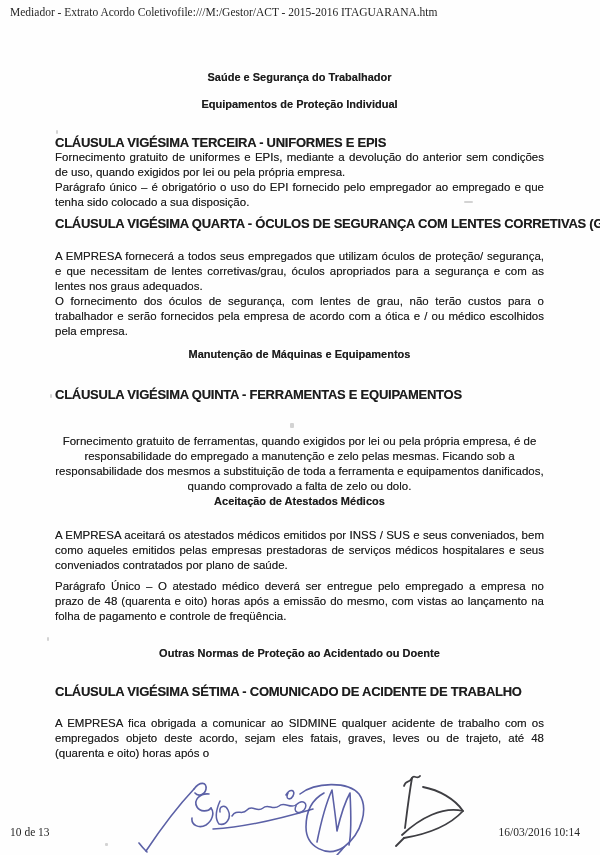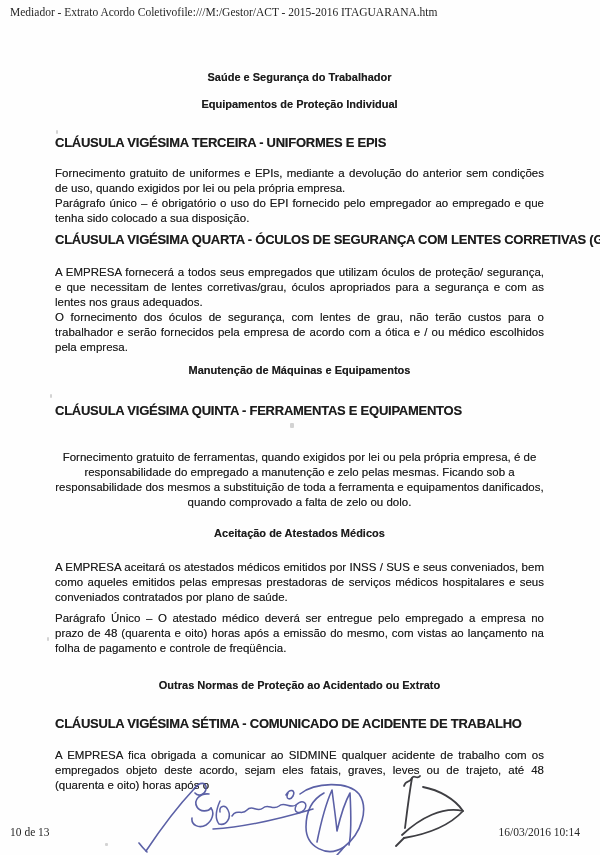--- a/index.html
+++ b/index.html
@@ -41,21 +41,21 @@
   .clause-title{
     font-weight:bold;text-align:left;
     margin:0;font-size:13px;line-height:15px;
     letter-spacing:-.25px;white-space:nowrap;
   }
   .para{margin:0;text-align:justify;}
   .para.left{text-align:center;}
 
   
   .mt6{margin-top:6px}.mt8{margin-top:8px}.mt12{margin-top:12px}
-  .mt16{margin-top:16px}.mt17{margin-top:17px}.mt18{margin-top:18px}
+  .mt16{}.mt17{margin-top:17px}.mt18{margin-top:18px}
   .mt19{margin-top:19px}.mt22{margin-top:22px}.mt23{margin-top:23px}
   .mt25{margin-top:25px}.mt32{margin-top:32px}.mt70{margin-top:70px}
 
   
   .sig-overlay{position:absolute;top:0;left:0;width:600px;height:855px;pointer-events:none;}
   .sig-overlay path{fill:none;stroke-linecap:round;stroke-linejoin:round;}
 
   
   .speck{position:absolute;background:#8d8d8d;opacity:.38;border-radius:1px;}
 </style>
@@ -84,21 +84,21 @@
     <p class="center-heading mt8">Manutenção de Máquinas e Equipamentos</p>
 
     <p class="clause-title mt25">CLÁUSULA VIGÉSIMA QUINTA - FERRAMENTAS E EQUIPAMENTOS</p>
     <p class="para left mt32">Fornecimento gratuito de ferramentas, quando exigidos por lei ou pela própria empresa, é de responsabilidade do empregado a manutenção e zelo pelas mesmas. Ficando sob a responsabilidade dos mesmos a substituição de toda a ferramenta e equipamentos danificados, quando comprovado a falta de zelo ou dolo.</p>
 
     <p class="center-heading mt16">Aceitação de Atestados Médicos</p>
 
     <p class="para mt19">A EMPRESA aceitará os atestados médicos emitidos por INSS / SUS e seus conveniados, bem como aqueles emitidos pelas empresas prestadoras de serviços médicos hospitalares e seus conveniados contratados por plano de saúde.</p>
     <p class="para mt6">Parágrafo Único – O atestado médico deverá ser entregue pelo empregado a empresa no prazo de 48 (quarenta e oito) horas após a emissão do mesmo, com vistas ao lançamento na folha de pagamento e controle de freqüência.</p>
 
-    <p class="center-heading mt22">Outras Normas de Proteção ao Acidentado ou Extrato</p>
+    <p class="center-heading mt22">Outras Normas de Proteção ao Acidentado ou Doente</p>
 
     <p class="clause-title mt23">CLÁUSULA VIGÉSIMA SÉTIMA - COMUNICADO DE ACIDENTE DE TRABALHO</p>
     <p class="para mt17">A EMPRESA fica obrigada a comunicar ao SIDMINE qualquer acidente de trabalho com os empregados objeto deste acordo, sejam eles fatais, graves, leves ou de trajeto, até 48 (quarenta e oito) horas após o</p>
   </div>
 
   <div class="print-footer">
     <span>10 de 13</span>
     <span>16/03/2016 10:14</span>
   </div>
 

